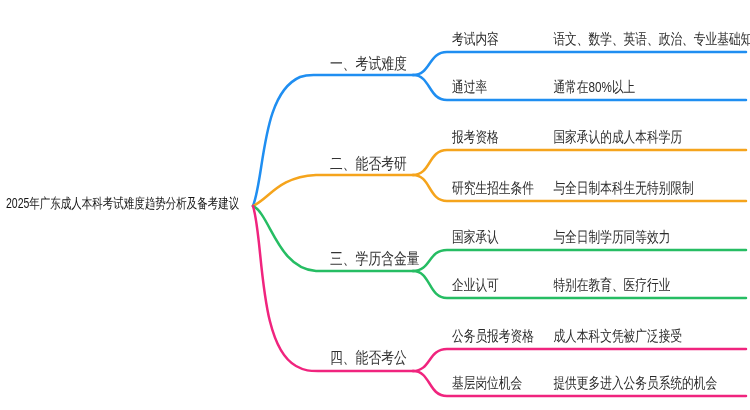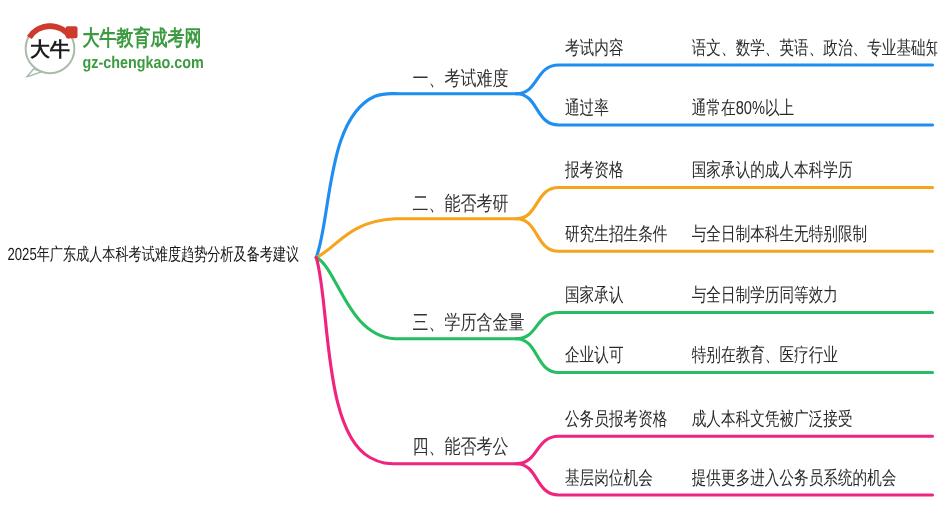--- a/index.html
+++ b/index.html
@@ -54,33 +54,20 @@
       <path d="M413 271 C431 271 428 250 447 250 L746 250"></path>
       <path d="M413 271 C431 271 428 298 447 298 L746 298"></path>
     </g>
     <g style="color: rgb(240, 36, 126);">
       <path d="M253 206 C264 242 258 345 296 366 C305 371 310 371 318 371 L413 371"></path>
       <path d="M413 371 C431 371 428 349 447 349 L746 349"></path>
       <path d="M413 371 C431 371 428 396 447 396 L746 396"></path>
     </g>
   </svg>
 
-  <div class="logo">
-    <svg class="logo-mark" viewBox="0 0 48 48">
-      <circle cx="24" cy="25" r="19.5" fill="#ffffff" stroke="#a9bcab" stroke-width="1.6"></circle>
-      <g style="color: rgb(206, 58, 43);">
-        <path d="M7.5 16 A19.5 19.5 0 0 1 40.5 16" stroke="currentColor" stroke-width="4.6" fill="none"></path>
-        <rect x="36.5" y="7" width="9.5" height="9.5" rx="1.5" fill="currentColor"></rect>
-      </g>
-      <path d="M11 41 L5.5 47.5 L17 43.5 Z" fill="#ffffff" stroke="#a9bcab" stroke-width="1.2"></path>
-      <text x="24" y="31" text-anchor="middle" font-size="16" font-weight="bold" fill="#1c1c1c">大牛</text>
-    </svg>
-    <div class="logo-title" style="color: rgb(60, 155, 65);">大牛教育成考网</div>
-    <div class="logo-domain" style="color: rgb(60, 155, 65);">gz-chengkao.com</div>
-  </div>
 
   <div class="root">2025年广东成人本科考试难度趋势分析及备考建议</div>
 
   <div class="blabel" style="top:54px">一、考试难度</div>
   <div class="blabel" style="top:154px">二、能否考研</div>
   <div class="blabel" style="top:249px">三、学历含金量</div>
   <div class="blabel" style="top:348px">四、能否考公</div>
 
   <div class="row" style="top:29px">
     <span class="k">考试内容</span>

